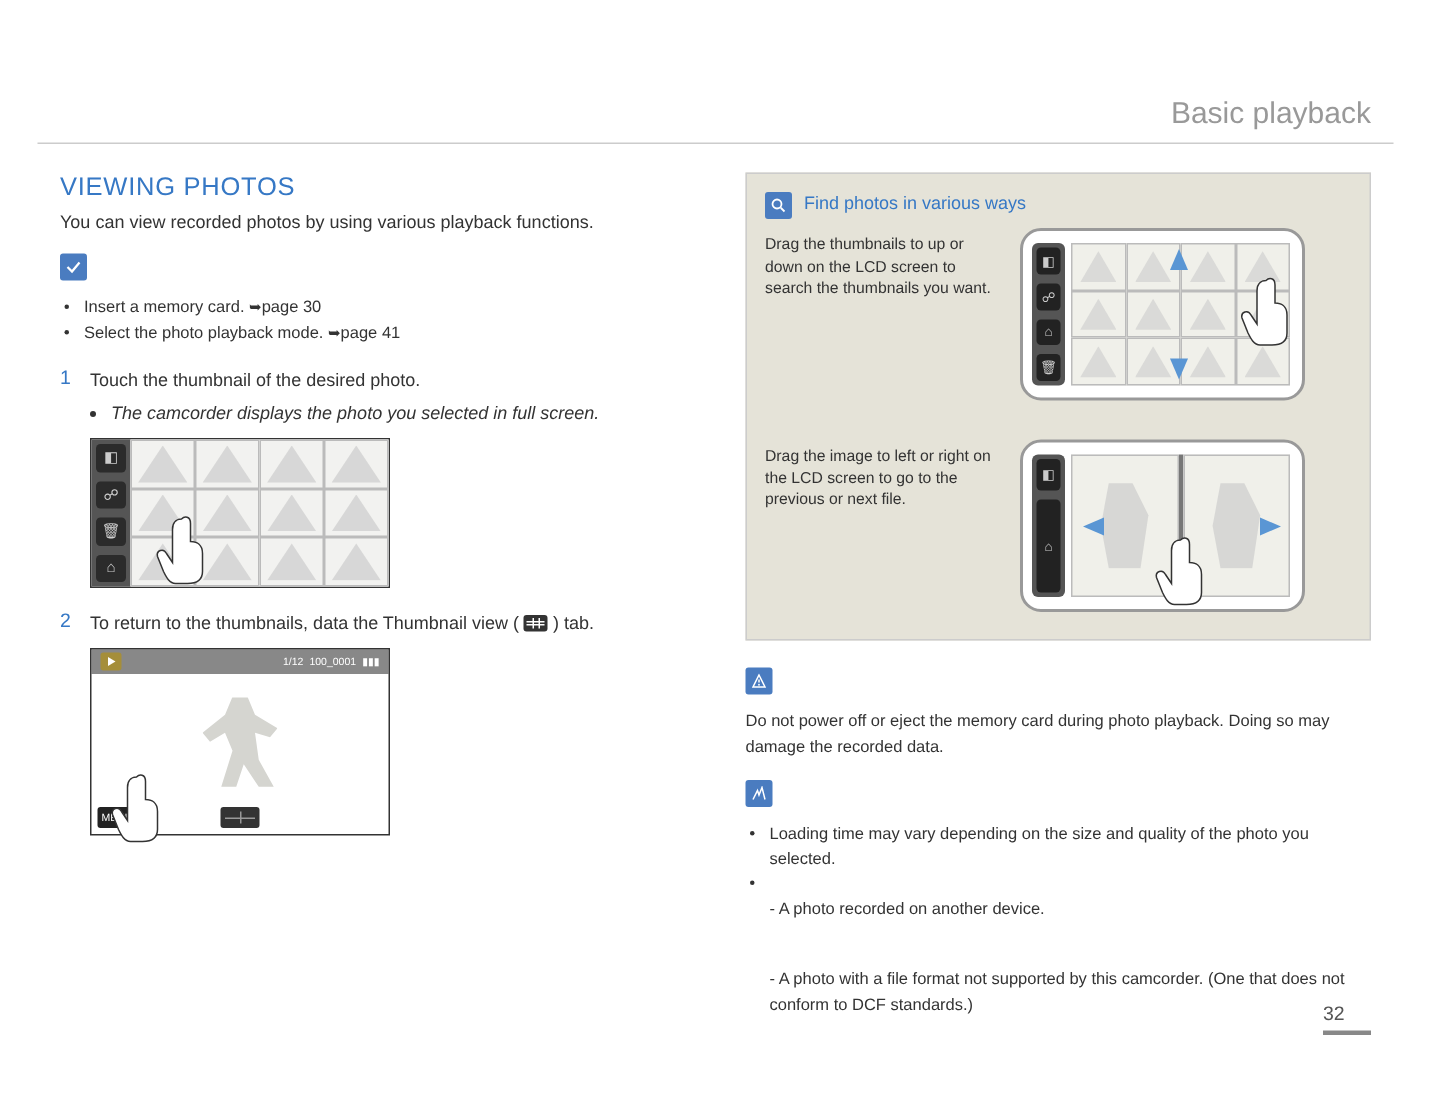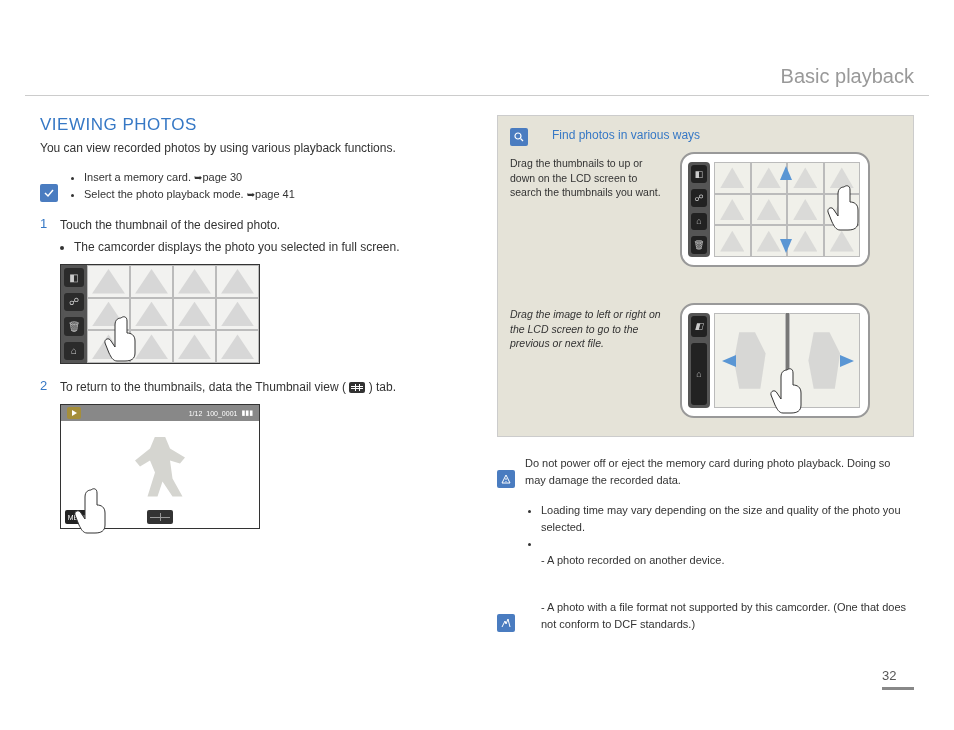--- a/index.html
+++ b/index.html
@@ -35,36 +35,36 @@
   }
   .col { flex: 1; }
   .section-title {
     color: #3678c5;
     font-size: 17px;
     font-weight: 400;
     letter-spacing: 0.5px;
     margin-bottom: 6px;
   }
   .intro { font-size: 12px; margin-bottom: 14px; }
-  .note-row { display: flex; align-items: flex-end; gap: 10px; margin-bottom: 10px; }
+  .note-row { display: flex; align-items: flex-start; gap: 10px; margin-bottom: 10px; flex-direction: column; }
   .icon-box {
     width: 18px; height: 18px; border-radius: 2px;
     display: flex; align-items: center; justify-content: center;
     color: #fff; font-size: 12px; font-weight: bold; flex-shrink: 0;
   }
   .icon-check { background: #4a7cc0; }
   .icon-search { background: #4a7cc0; }
   .icon-warn { background: #4a7cc0; }
   .icon-info { background: #4a7cc0; }
   .note-body { font-size: 11px; line-height: 1.5; }
   .note-body ul { list-style: disc; padding-left: 16px; }
   .step-row { display: flex; gap: 10px; margin-top: 14px; margin-bottom: 8px; }
   .step-num { color: #3678c5; font-size: 13px; flex-shrink: 0; width: 10px; }
   .step-body { font-size: 12px; line-height: 1.5; }
-  .step-body ul { list-style: disc; padding-left: 14px; margin-top: 4px; }
+  .step-body ul { list-style: disc; padding-left: 14px; margin-top: 4px; font-style: italic; }
   .inline-icon {
     display:inline-block; width:16px; height:11px; background:#333;
     border-radius:2px; vertical-align: middle; position:relative;
   }
   .inline-icon::after{
     content:""; position:absolute; inset:2px; background:
       linear-gradient(#fff,#fff) 0 33%/100% 1px no-repeat,
       linear-gradient(#fff,#fff) 0 66%/100% 1px no-repeat,
       linear-gradient(#fff,#fff) 33% 0/1px 100% no-repeat,
       linear-gradient(#fff,#fff) 66% 0/1px 100% no-repeat;
@@ -125,21 +125,21 @@
     linear-gradient(#999,#999) 0 50%/100% 1px no-repeat,
     linear-gradient(#999,#999) 50% 0/1px 100% no-repeat;}
 
   
   .info-panel {
     border: 1px solid #ccc;
     background: #e5e3d8;
     padding: 12px 14px 18px 12px;
     margin-bottom: 18px;
   }
-  .info-panel .panel-head{ display:flex; gap:24px; align-items:flex-start; margin-bottom:6px;}
+  .info-panel .panel-head{ display:flex; gap:8px; align-items:flex-start; margin-bottom:6px;}
   .info-panel .panel-title{ color:#3678c5; font-size:12px; }
   .info-panel .block { display:flex; gap:10px; margin-top:6px; align-items:flex-start;}
   .info-panel .block p{ font-size:10.5px; line-height:1.4; width:160px; margin-top:4px;}
   .device {
     width: 190px; height: 115px;
     background:#fff; border:2px solid #999; border-radius:14px;
     position:relative; flex-shrink:0;
   }
   .device .side{ position:absolute; left:6px; top:8px; bottom:8px; width:22px; background:#555; border-radius:4px; display:flex; flex-direction:column;}
   .device .side .b{ flex:1; margin:3px; background:#222; border-radius:3px; display:flex;align-items:center;justify-content:center;color:#ccc;font-size:9px;}
@@ -307,21 +307,21 @@
           <div class="arrow-up"></div>
           <div class="arrow-down"></div>
           <div class="hand" style="right:-6px;top:28px;">
             <svg viewBox="0 0 50 50">
                 <path d="M20 5 C22 3 26 3 26 8 L26 20 C30 20 34 22 34 28 L34 40 C34 46 30 48 24 48 L16 48 C12 48 10 44 8 40 L4 30 C3 26 8 24 10 28 L14 34 L14 12 C14 6 18 5 20 5 Z" fill="#fff" stroke="#333" stroke-width="1"></path>
               </svg>
           </div>
         </div>
       </div>
 
-      <div class="block" style="margin-top:36px;font-style:italic;">
+      <div class="block" style="margin-top:26px;">
         <p>Drag the image to left or right on the LCD screen to go to the previous or next file.</p>
         <div class="device device2">
           <div class="side">
             <div class="b">◧</div>
             <div class="b" style="flex:3">⌂</div>
           </div>
           <div class="screen">
             <div class="half"></div>
               <div class="divider"></div>
               <div class="half"></div>

